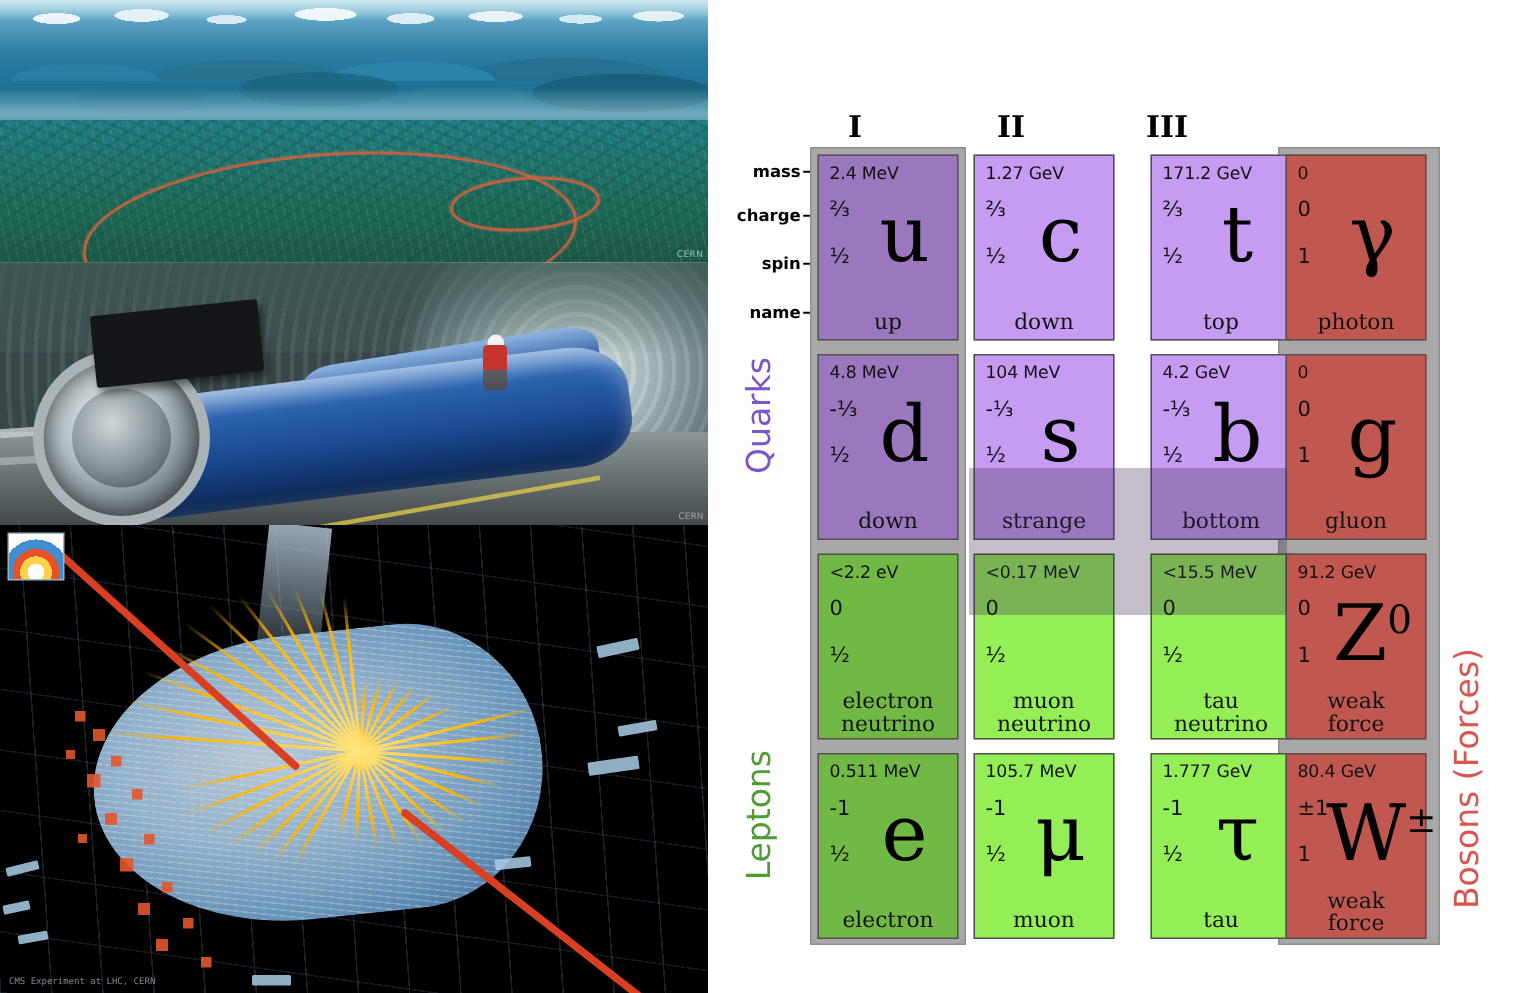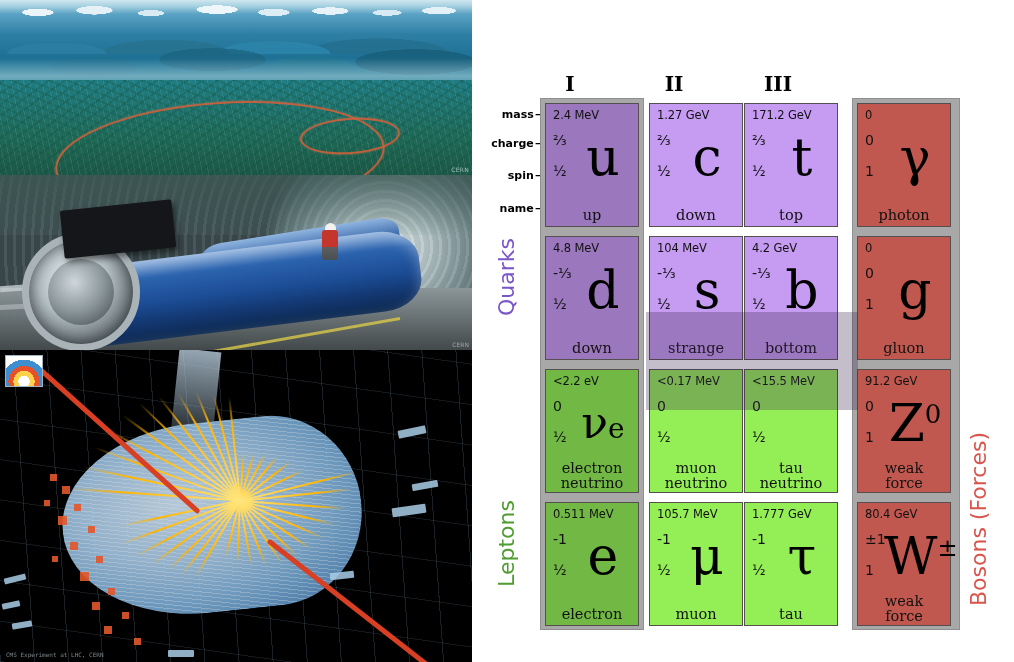--- a/index.html
+++ b/index.html
@@ -255,21 +255,21 @@
 
   .grid-area { position:absolute; left:68px; top:98px; width:388px; height:532px; }
 
   .cell {
     position:absolute; width:94px; height:124px;
     border:1px solid #55504f;
     padding:6px 6px 4px 6px;
   }
   .cell.c1 { left:5px; }
   .cell.c2 { left:109px; }
-  .cell.c3 { left:204px; }
+  .cell.c3 { left:227px; }
   .cell.c4 { left:317px; }
   .cell.r1 { top:5px; }
   .cell.r2 { top:138px; }
   .cell.r3 { top:271px; }
   .cell.r4 { top:404px; }
 
   .cell .mass {
     position:absolute; left:7px; top:4px;
     font-size:11.5px; color:#111; white-space:nowrap; letter-spacing:-.1px;
   }
@@ -522,21 +522,20 @@
         <div class="charge">0</div>
         <div class="spin">1</div>
         <div class="sym">g</div>
         <div class="pname">gluon</div>
       </div>
 
       <div class="cell c1 r3 lep-dark">
         <div class="mass">&lt;2.2 eV</div>
         <div class="charge">0</div>
         <div class="spin">½</div>
-        <div class="sym smaller"><span>ν</span><sub>e</sub></div>
         <div class="pname two">
           <div>electron</div>
           <div>neutrino</div>
         </div>
       </div>
 
       <div class="cell c2 r3 lep-light">
         <div class="mass">&lt;0.17 MeV</div>
         <div class="charge">0</div>
         <div class="spin">½</div>

